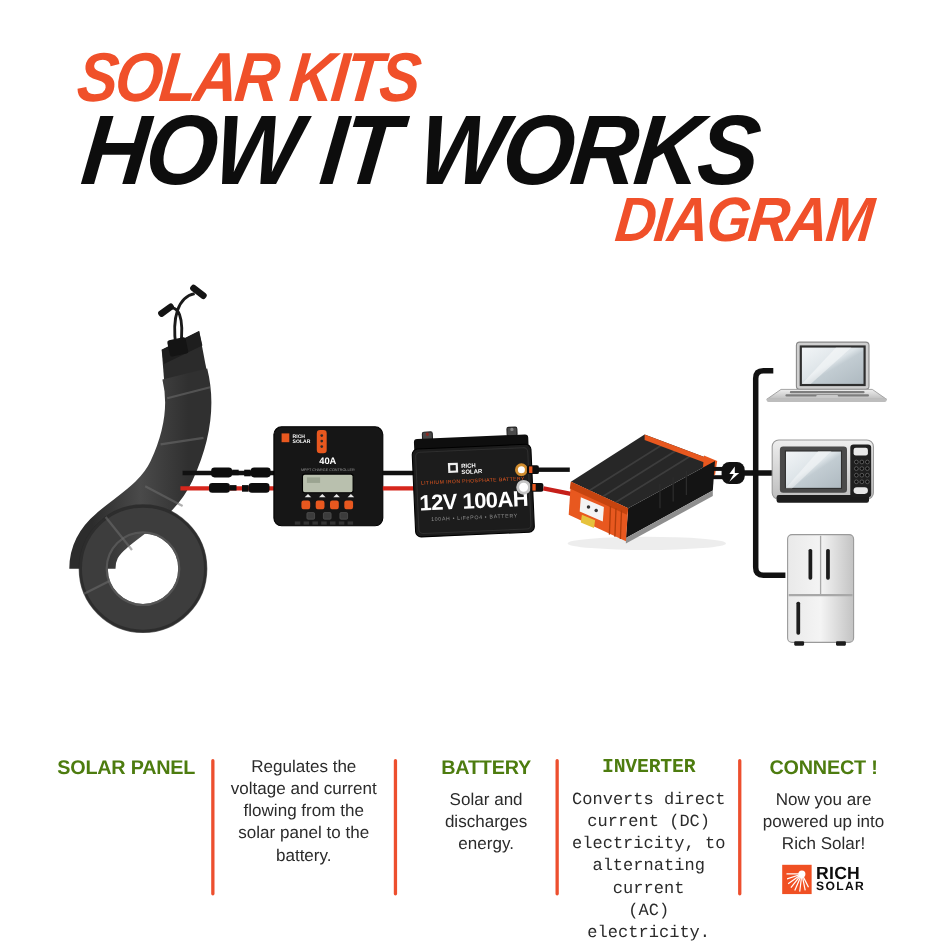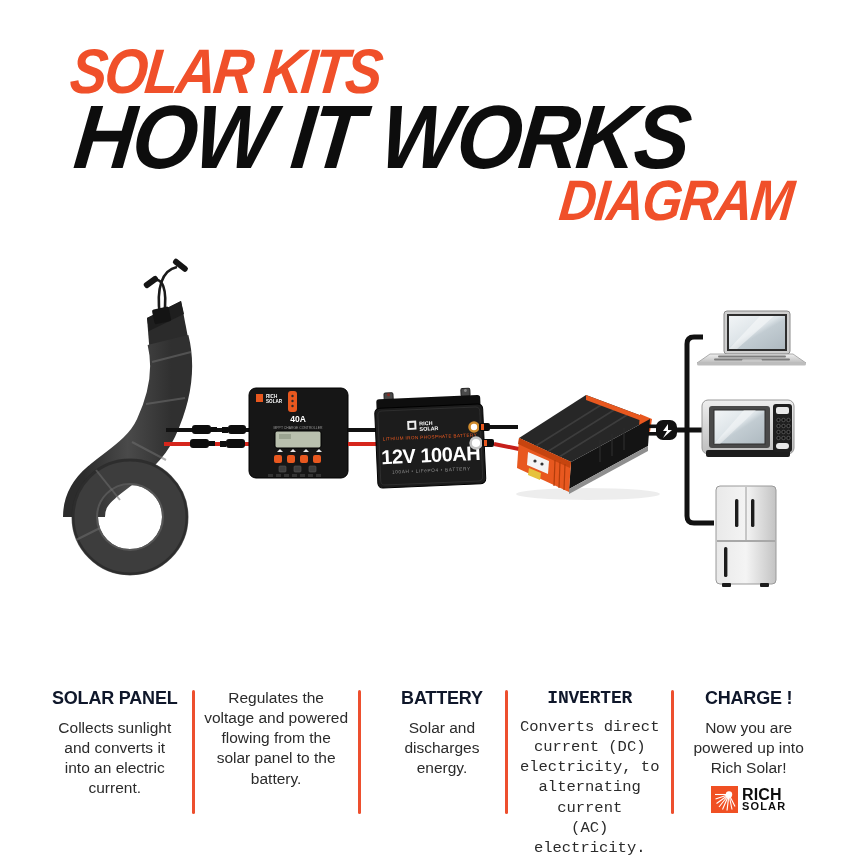--- a/index.html
+++ b/index.html
@@ -31,21 +31,21 @@
   svg.diagram{position:absolute;left:0;top:0;}
   svg text{font-family:"Liberation Sans", sans-serif;}
 
   
   .legend{
     position:absolute;left:38px;top:688px;width:785px;
     display:flex;align-items:flex-start;
   }
   .legend-col{text-align:center;padding:0 6px;box-sizing:border-box;}
   .legend-col .heading{
-    font-size:18px;font-weight:800;color:#0f172a;letter-spacing:-.2px;
+    font-size:18px;font-weight:800;color:#4d7c0f;letter-spacing:-.2px;
     margin-bottom:9px;white-space:nowrap;
   }
   .legend-col .body{
     font-size:15.5px;color:#2b2b2b;line-height:1.3;white-space:pre-line;
   }
   .c1{width:158px;} .c2{width:168px;} .c3{width:130px;margin-left:18px;} .c4{width:168px;font-family:Liberation Mono, monospace;} .c5{width:153px;}
   .vdivider{width:3px;height:124px;background:#ED4F2E;flex:none;margin-top:2px;border-radius:2px;}
   .brand-logo{margin-top:8px;display:flex;justify-content:center;align-items:center;gap:4px;}
   .brand-logo .words{text-align:left;line-height:.85;}
   .brand-logo .w1{font-size:16px;font-weight:800;color:#0d0d0d;letter-spacing:.2px;}
@@ -302,31 +302,27 @@
       <rect x="724" y="547" width="3.4" height="30" rx="1.5" fill="#1c1c1c"></rect>
       <rect x="722" y="583" width="9" height="4" rx="1" fill="#1c1c1c"></rect>
       <rect x="760" y="583" width="9" height="4" rx="1" fill="#1c1c1c"></rect>
     </g>
   </svg>
 
   <div class="legend">
 
     <div class="legend-col c1">
       <div class="heading">SOLAR PANEL</div>
-      <div class="body">Collects sunlight
-and converts it
-into an electric
-current.</div>
     </div>
 
     <div class="vdivider"></div>
 
     <div class="legend-col c2">
       <div class="body">Regulates the
-voltage and powered
+voltage and current
 flowing from the
 solar panel to the
 battery.</div>
     </div>
 
     <div class="vdivider"></div>
 
     <div class="legend-col c3">
       <div class="heading">BATTERY</div>
       <div class="body">Solar and
@@ -341,21 +337,21 @@
       <div class="body">Converts direct
 current (DC)
 electricity, to
 alternating current
 (AC) electricity.</div>
     </div>
 
     <div class="vdivider"></div>
 
     <div class="legend-col c5">
-      <div class="heading">CHARGE !</div>
+      <div class="heading">CONNECT !</div>
       <div class="body">Now you are
 powered up into
 Rich Solar!</div>
       <div class="brand-logo">
         <svg width="27" height="27" viewBox="0 0 27 27">
           <rect width="27" height="27" fill="#F05023"></rect>
           <circle cx="18" cy="8.5" r="3.2" fill="#ffffff"></circle>
           <g stroke="#ffffff" stroke-width="1.1">
             <line x1="18" y1="8.5" x2="4" y2="8.5"></line>
             <line x1="18" y1="8.5" x2="4.5" y2="13"></line>

